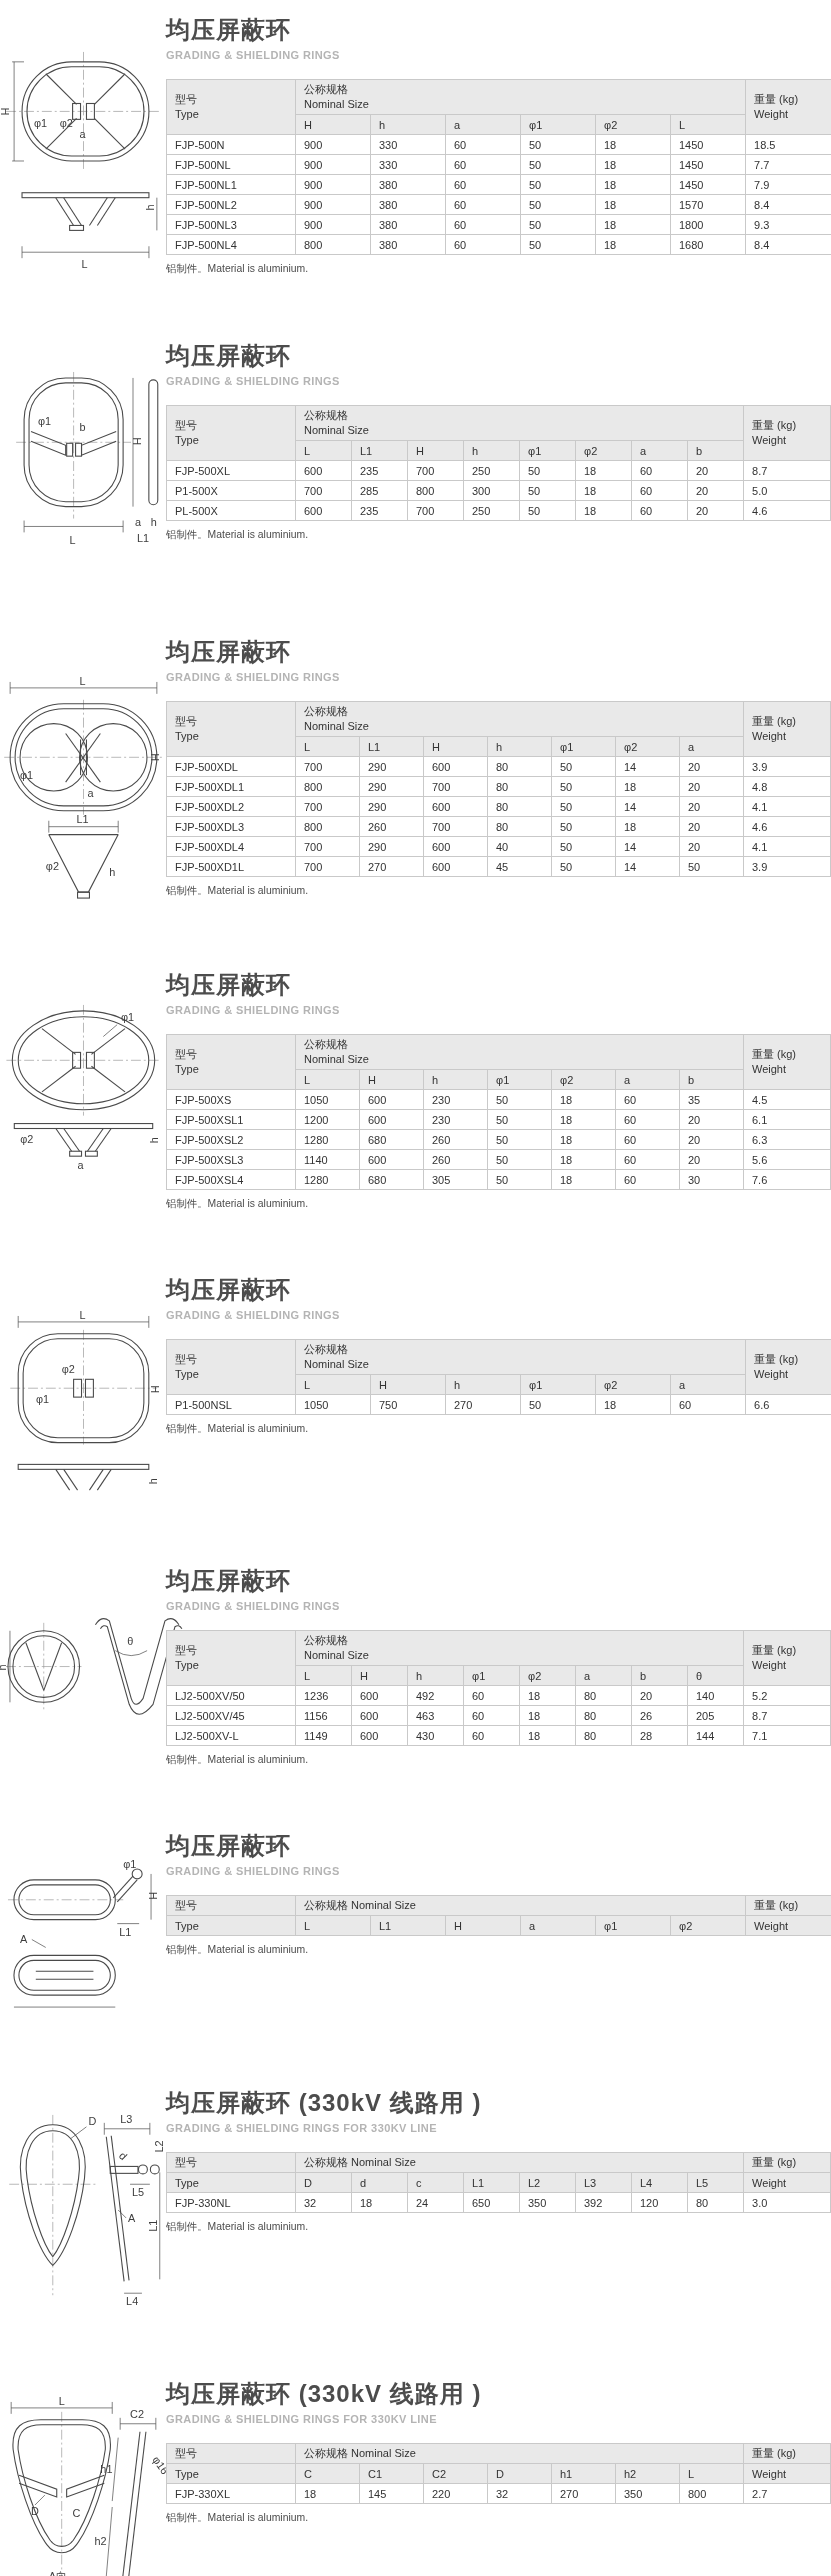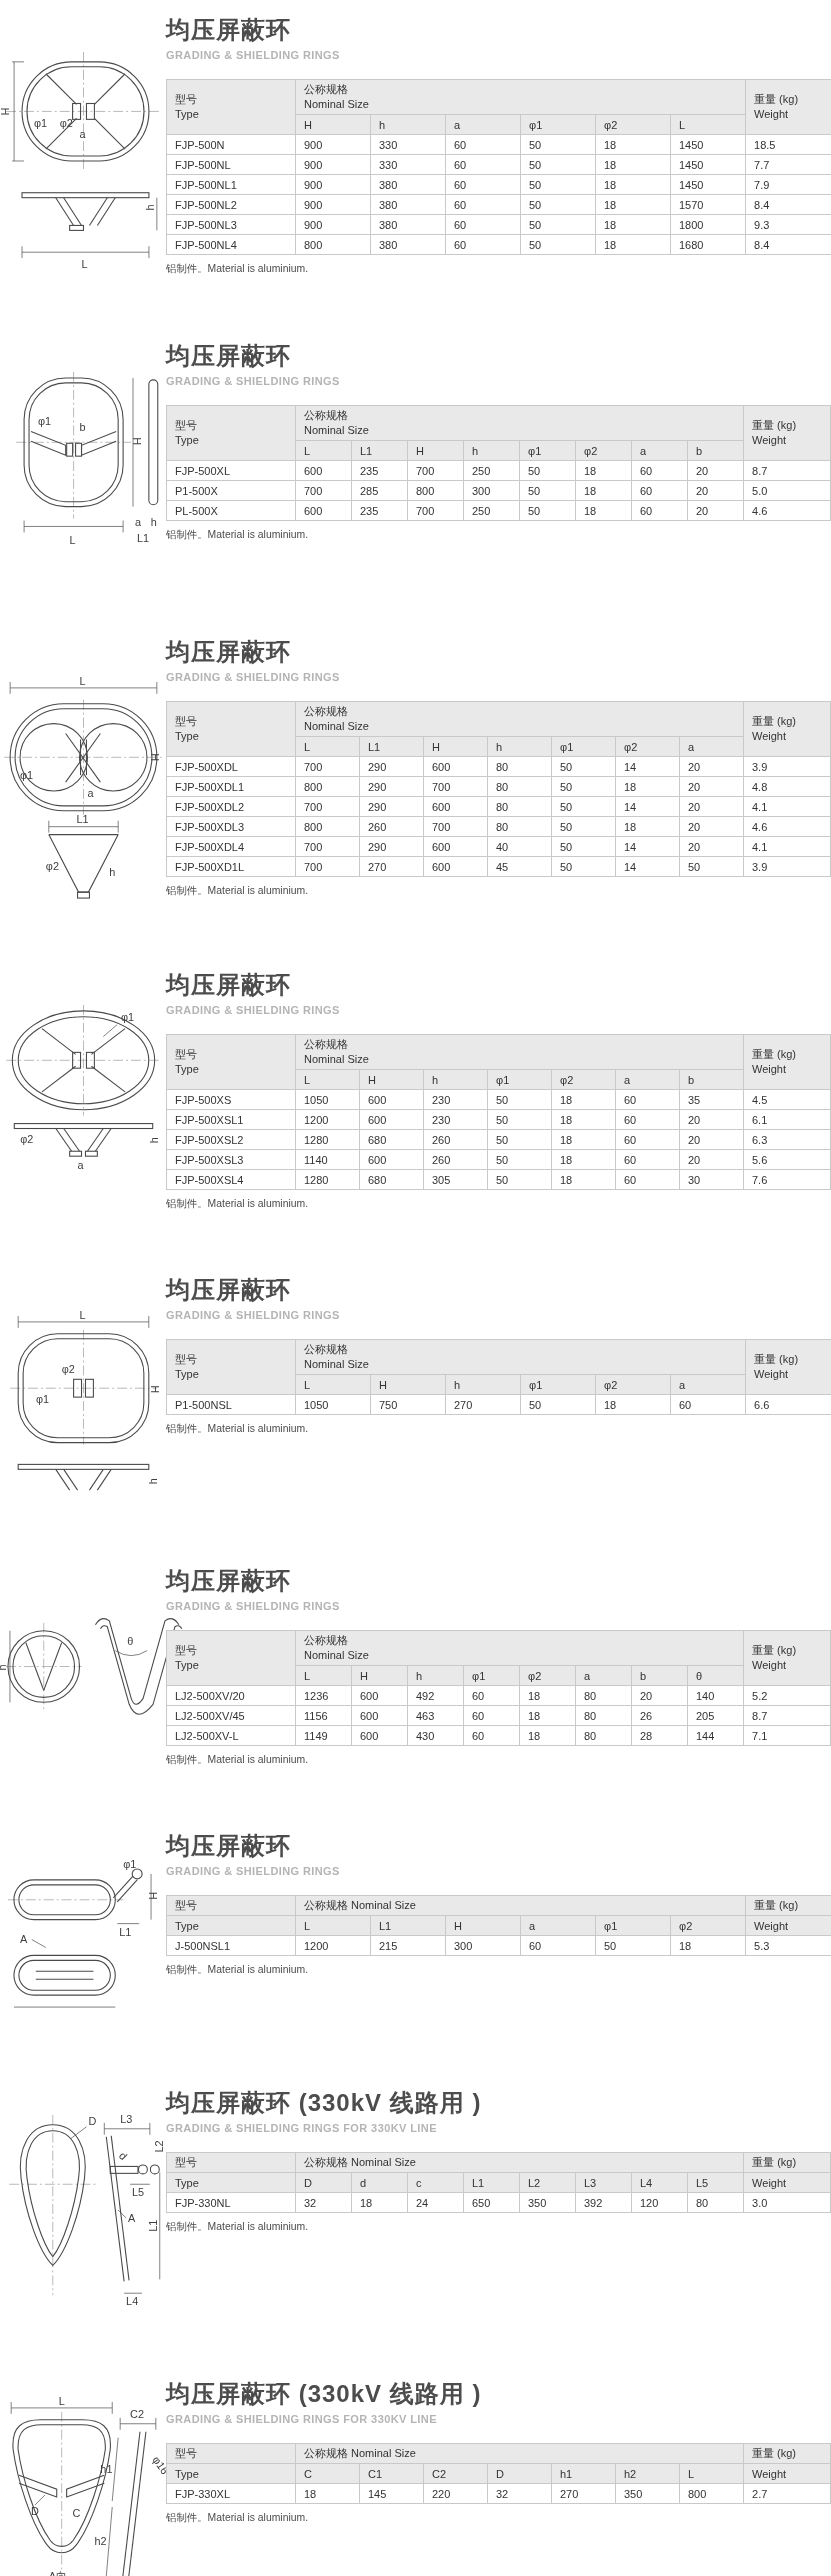--- a/index.html
+++ b/index.html
@@ -694,21 +694,21 @@
                 <th>h</th>
                 <th>φ1</th>
                 <th>φ2</th>
                 <th>a</th>
                 <th>b</th>
                 <th>θ</th>
               </tr>
             </thead>
             <tbody>
               <tr>
-                <td>LJ2-500XV/20</td>
+                <td>LJ2-500XV/50</td>
                 <td>1236</td>
                 <td>600</td>
                 <td>492</td>
                 <td>60</td>
                 <td>18</td>
                 <td>80</td>
                 <td>20</td>
                 <td>140</td>
                 <td>5.2</td>
               </tr>
@@ -792,30 +792,20 @@
                 <th>L</th>
                 <th>L1</th>
                 <th>H</th>
                 <th>a</th>
                 <th>φ1</th>
                 <th>φ2</th>
                 <th>Weight</th>
               </tr>
             </thead>
             <tbody>
-              <tr>
-                <td>J-500NSL1</td>
-                <td>1200</td>
-                <td>215</td>
-                <td>300</td>
-                <td>60</td>
-                <td>50</td>
-                <td>18</td>
-                <td>5.3</td>
-              </tr>
             </tbody>
           </table>
         </div>
       <div class="note">铝制件。Material is aluminium.</div>
     </div>
   </div>
 
   <div class="section">
     <div class="draw-col">
       <svg class="draw mt20" width="164" height="208" viewBox="0 0 165 210">

